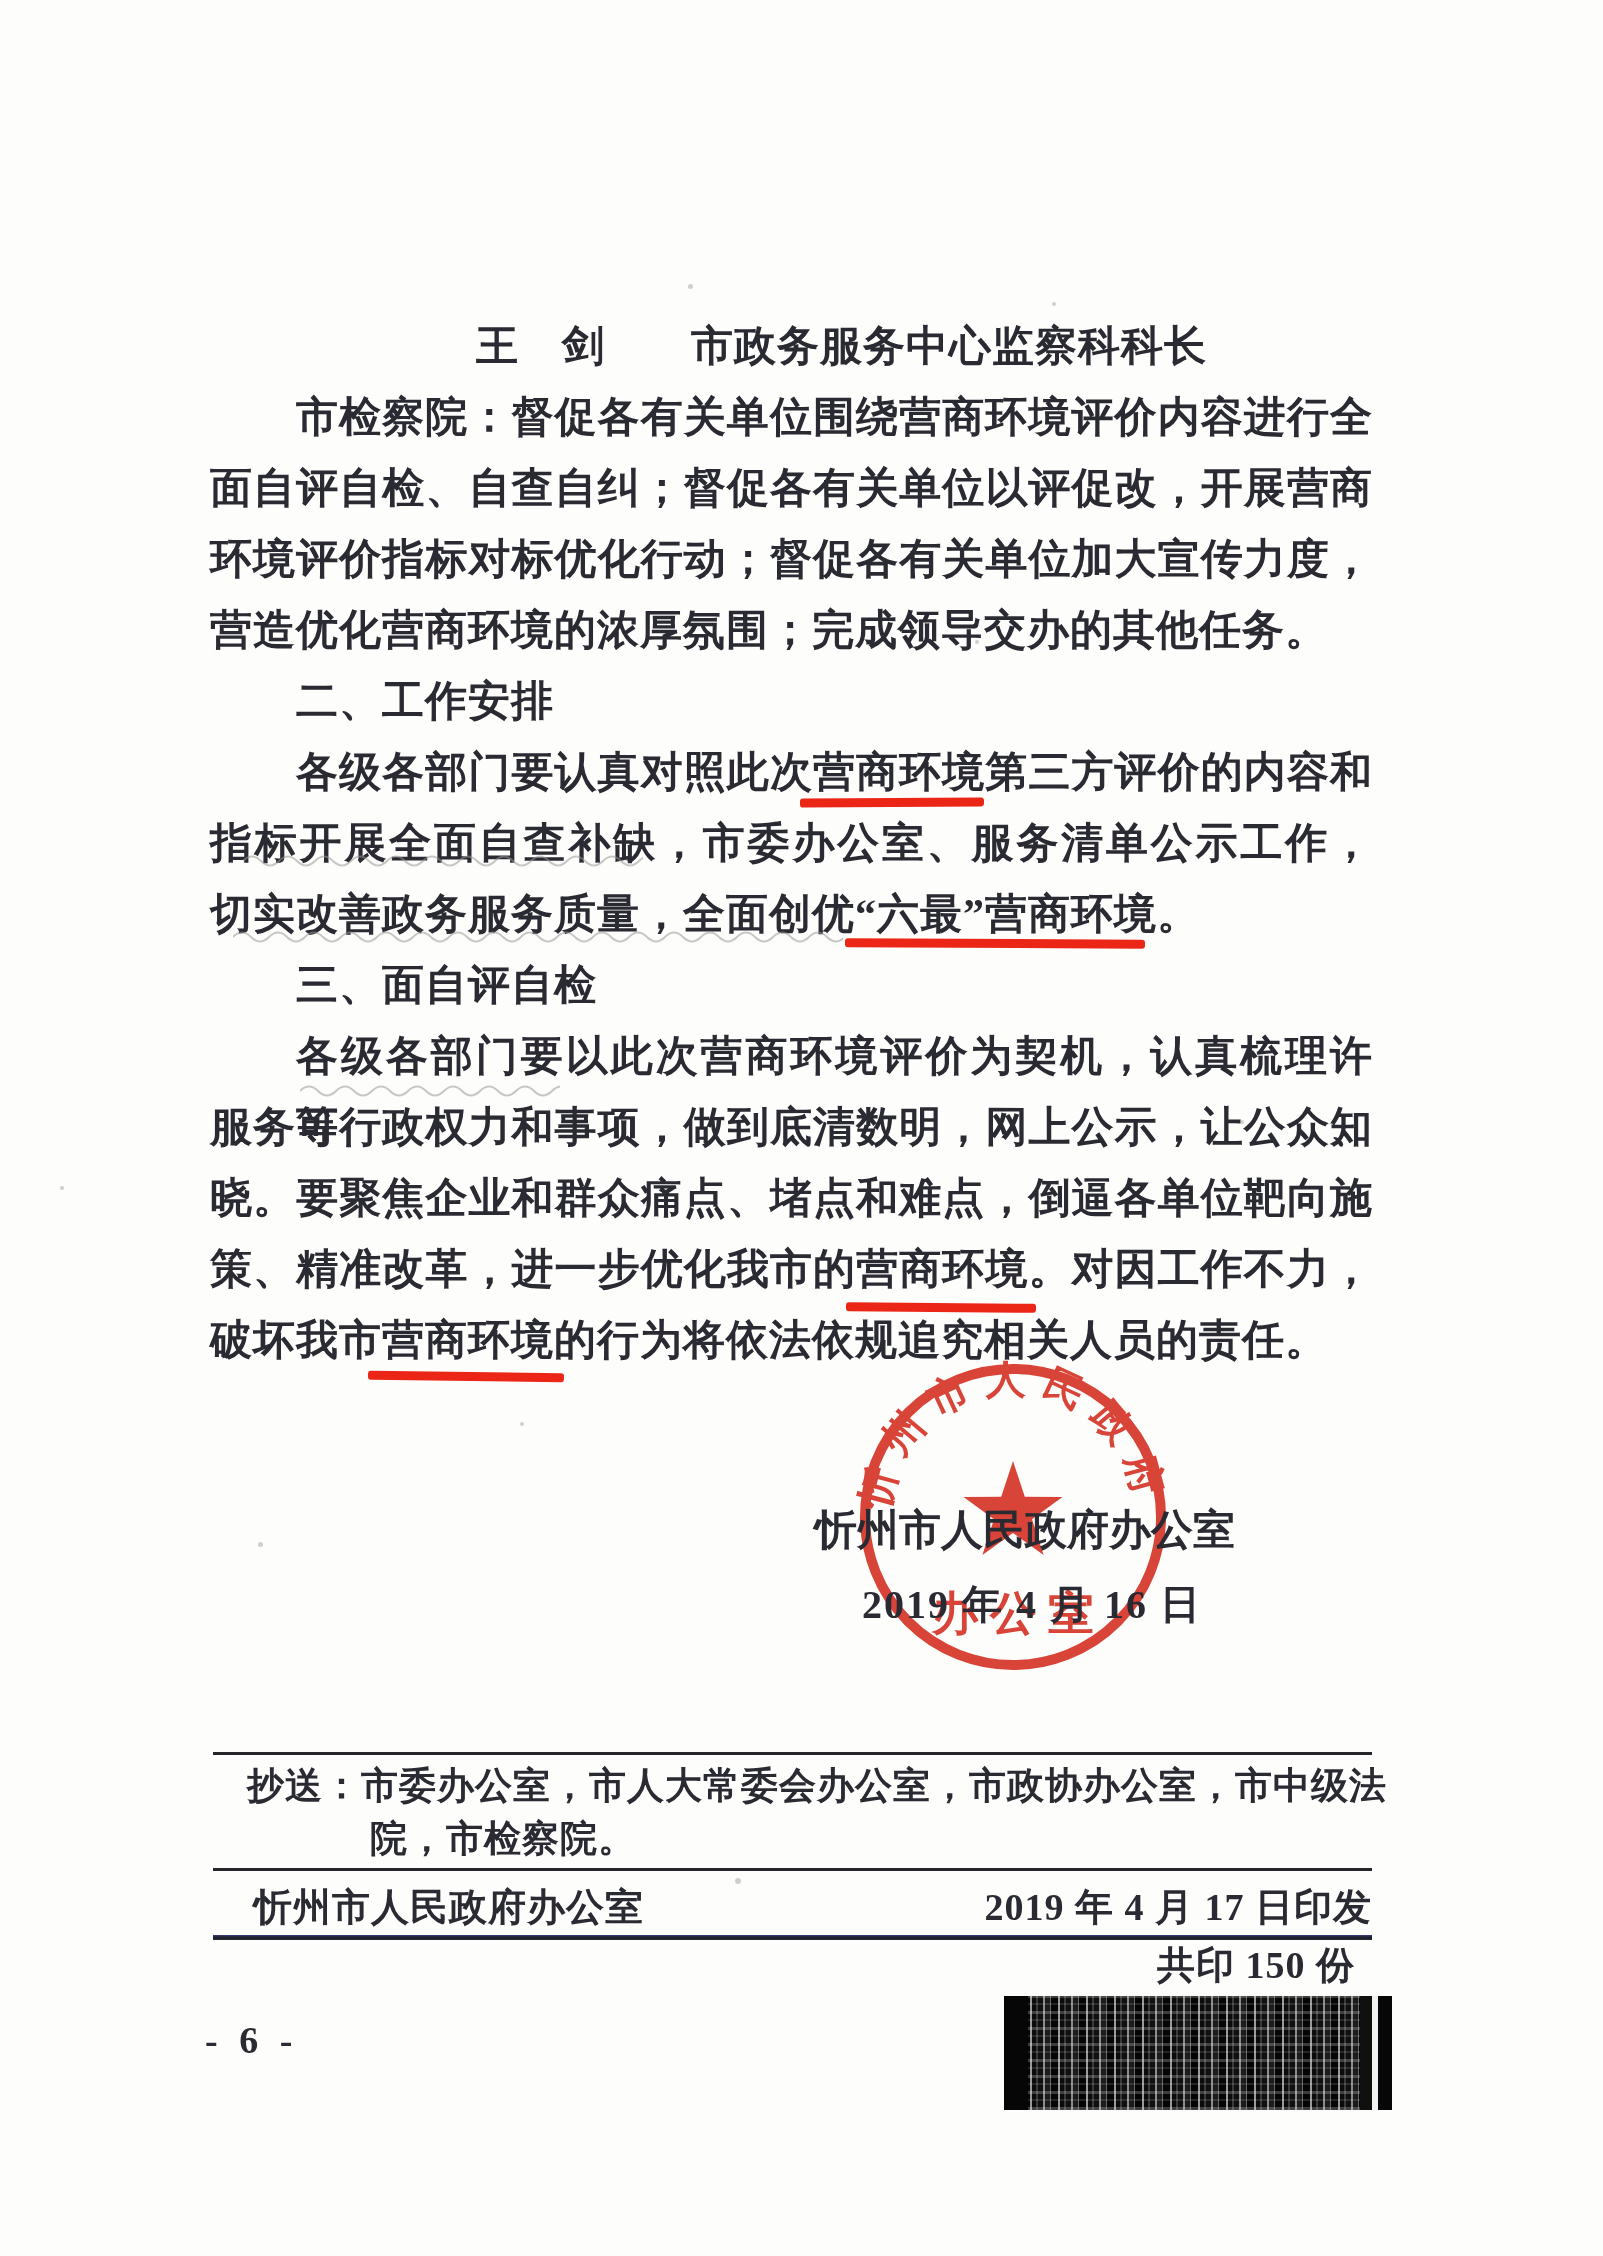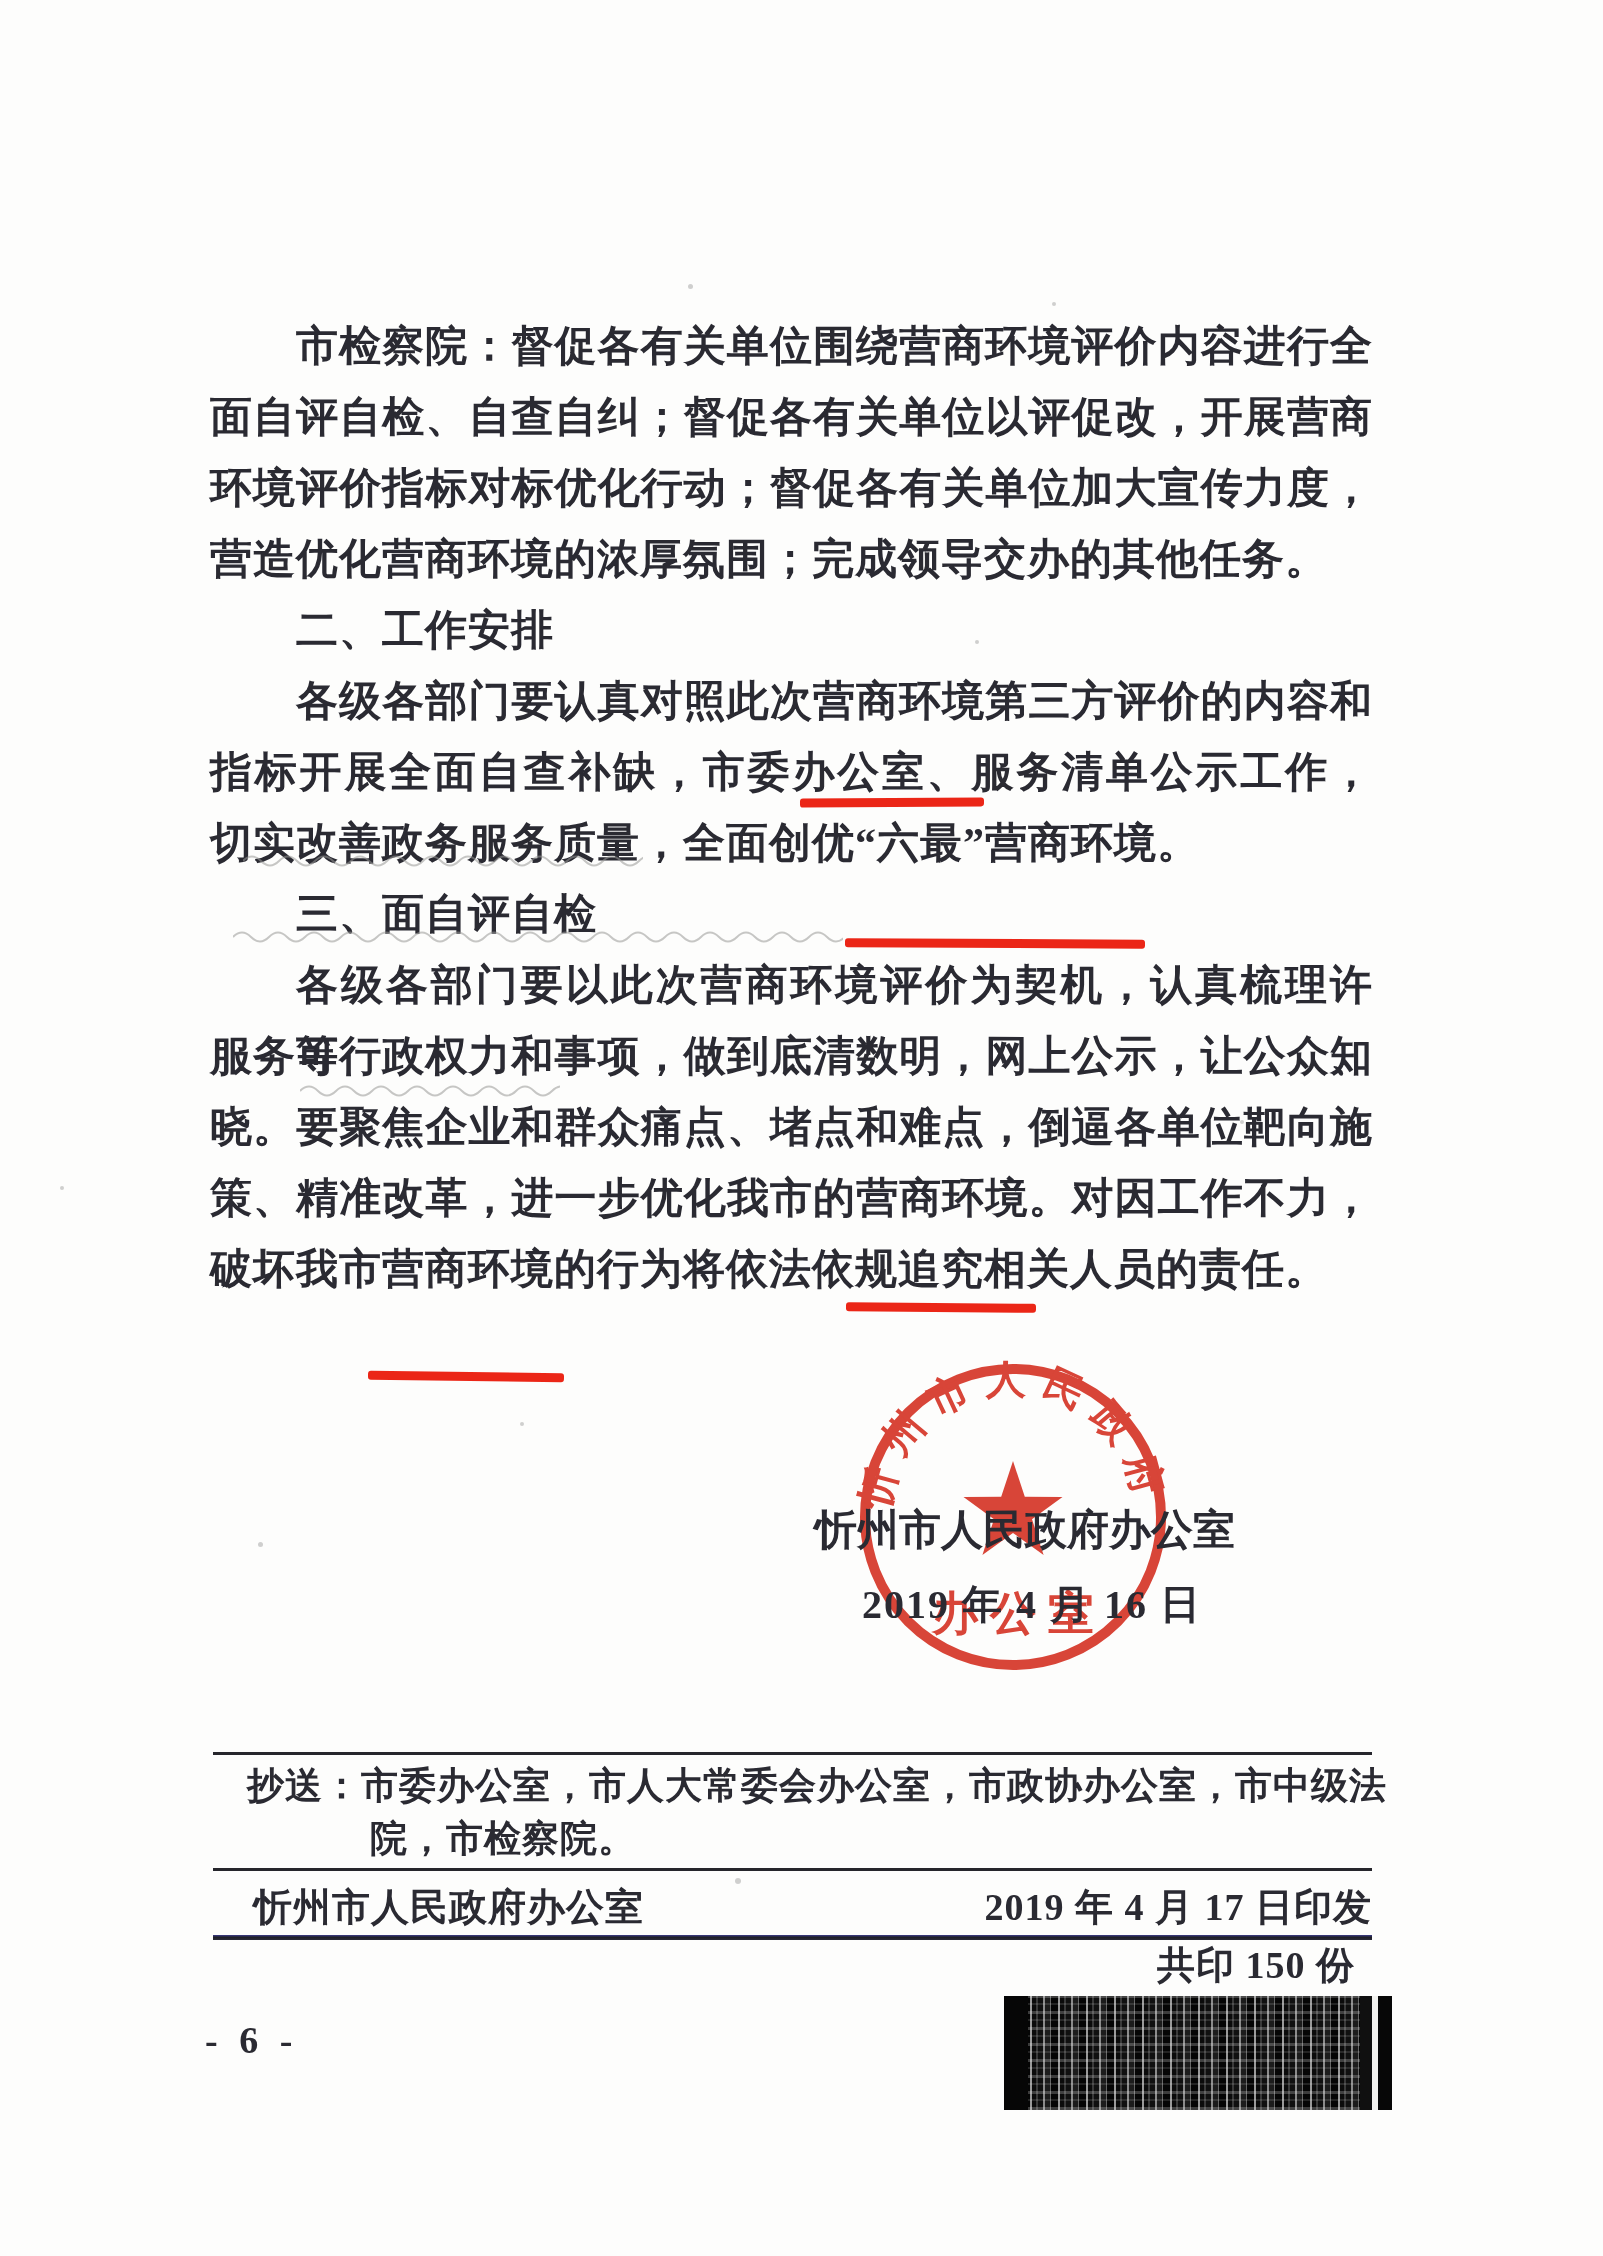--- a/index.html
+++ b/index.html
@@ -60,20 +60,21 @@
       linear-gradient(270deg,#070707 0 14px,#f2f2ef 14px 20px,#101010 20px 32px,rgba(0,0,0,0) 32px),
       repeating-linear-gradient(0deg,rgba(255,255,255,.22) 0 3px,rgba(0,0,0,0) 3px 9px,rgba(255,255,255,.12) 9px 11px,rgba(0,0,0,0) 11px 16px),
       repeating-linear-gradient(90deg,#0b0b0b 0 4px,#3a3a3a 4px 6px,#101010 6px 11px,#8a8a8a 11px 13px,#1c1c1c 13px 18px,#666 18px 19px,#050505 19px 26px,#999 26px 28px);
   }
   .speckle{position:absolute;border-radius:50%;background:#8a8a8a;opacity:.4;}
 </style>
 </head>
 <body>
 
 <div class="doc-body" id="doc-body">
+    <div class="bline k-name">王　剑　　市政务服务中心监察科科长</div>
     <div class="bline k-p-start">市检察院：督促各有关单位围绕营商环境评价内容进行全</div>
     <div class="bline k-p-fill">面自评自检、自查自纠；督促各有关单位以评促改，开展营商</div>
     <div class="bline k-p-fill">环境评价指标对标优化行动；督促各有关单位加大宣传力度，</div>
     <div class="bline k-p-end">营造优化营商环境的浓厚氛围；完成领导交办的其他任务。</div>
     <div class="bline k-heading">二、工作安排</div>
     <div class="bline k-p-start">各级各部门要认真对照此次营商环境第三方评价的内容和</div>
     <div class="bline k-p-fill">指标开展全面自查补缺，市委办公室、服务清单公示工作，</div>
     <div class="bline k-p-end">切实改善政务服务质量，全面创优“六最”营商环境。</div>
     <div class="bline k-heading">三、面自评自检</div>
     <div class="bline k-p-start">各级各部门要以此次营商环境评价为契机，认真梳理许可、</div>

